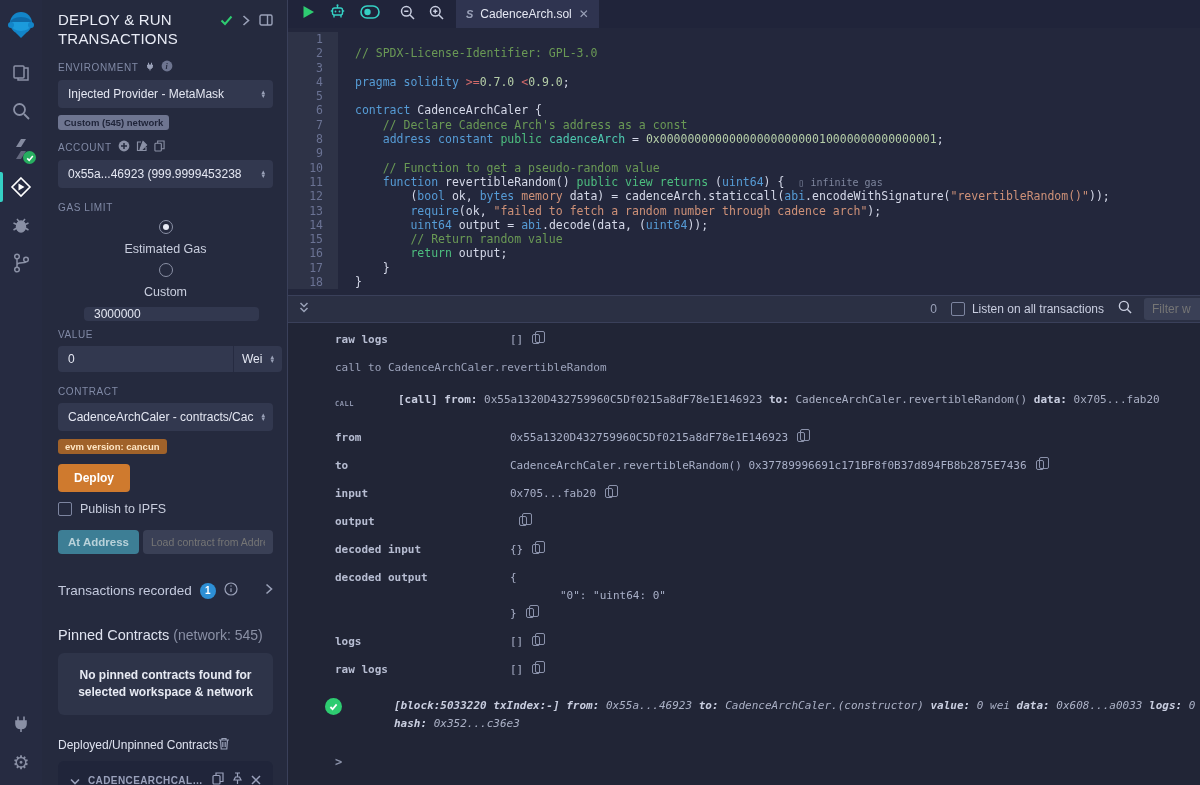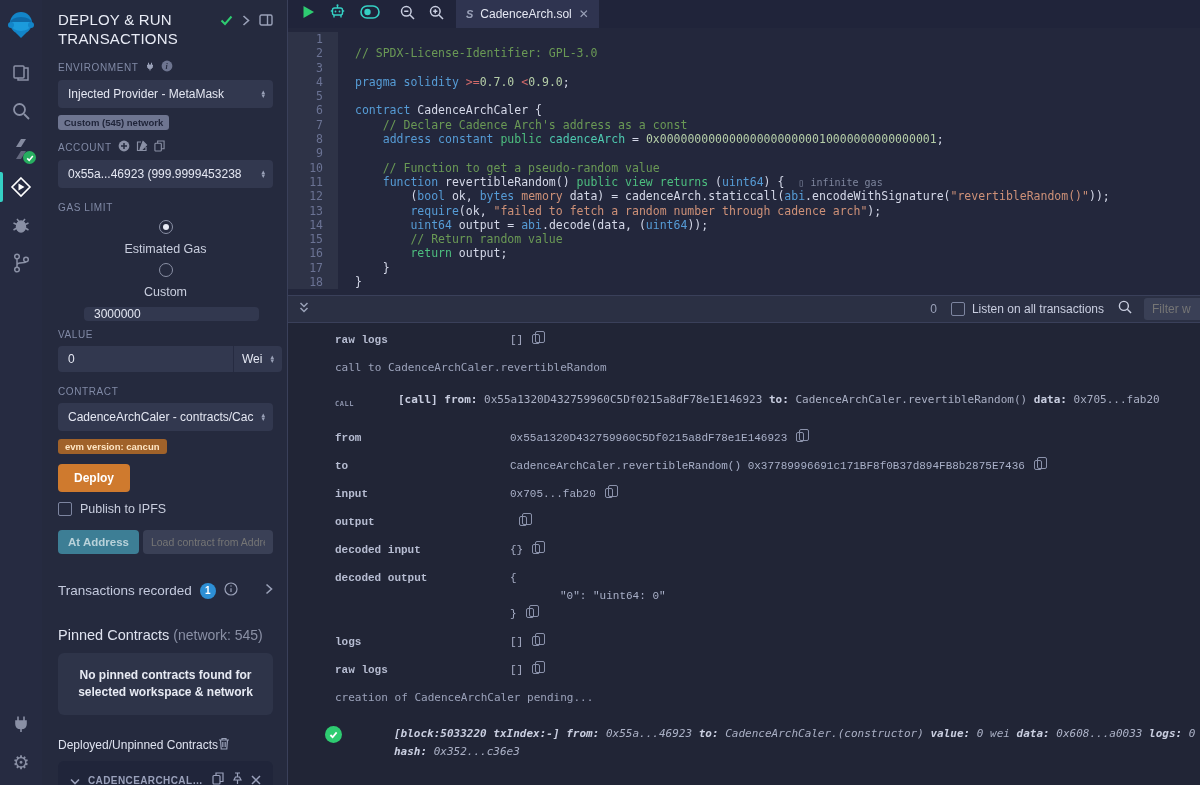--- a/index.html
+++ b/index.html
@@ -76,21 +76,21 @@
   .tok-txt { color:#d4d8e8; } .tok-tid { color:#4ec9b0; }
   .gas-annot { color:#7e869e; font-size:10px; margin-left:14px; }
 
   .terminal { flex:1; background:#212536; display:flex; flex-direction:column; min-height:0; }
   .t-header { height:28px; background:#2b3044; border-top:1px solid #3a405a; border-bottom:1px solid #3a405a; display:flex; align-items:center; flex-shrink:0; padding-left:10px; }
   .t-header .sp { flex:1; }
   .t-zero { font-size:12px; color:#9aa1b8; margin-right:14px; }
   .listen { display:flex; align-items:center; gap:7px; font-size:12px; color:#c9cee0; margin-right:14px; }
   .filter-input { width:56px; background:#3a4056; border:none; height:22px; border-radius:3px 0 0 3px; color:#9aa1b8; font-size:12px; padding:0 8px; outline:none; margin-left:12px; flex-shrink:0; }
   .t-body { flex:1; overflow:hidden; padding:8px 0 0 47px; font-family:"DejaVu Sans Mono", monospace; font-size:11px; color:#a9b0c8; }
-  .row-kv { display:flex; margin-bottom:10px; line-height:18px;font-family:Liberation Mono, monospace; }
+  .row-kv { display:flex; margin-bottom:10px; line-height:18px; }
   .row-kv .lbl { width:175px; flex-shrink:0; font-weight:bold; color:#b7bdd2; }
   .row-kv .val { display:flex; align-items:flex-start; }
   .row-text { margin:2px 0 14px; line-height:18px; color:#9ba2ba; }
   .row-call { display:flex; margin:12px 0 16px; line-height:18px; }
   .call-tag { width:63px; flex-shrink:0; font-size:7px; font-weight:bold; color:#8b92ab; padding-top:4px; letter-spacing:.5px; }
   .row-block { display:flex; align-items:flex-start; margin:18px 0 10px; line-height:18px; margin-left:-10px;font-style:italic; }
   .blk-check { width:17px; height:17px; border-radius:50%; background:#2ecc71; display:flex; align-items:center; justify-content:center; flex-shrink:0; margin-right:52px; margin-top:1px; }
   .bold { font-weight:bold; color:#c9cee0; }
   .norm { color:#aab0c5; }
   .copyico { display:inline-block; width:8px; height:10px; border:1px solid #8b92ab; border-radius:2px; position:relative; margin-left:9px; margin-top:3px; flex-shrink:0; cursor:pointer; }
@@ -490,21 +490,20 @@
                 <span class="copyico"></span>
               </span>
             </div>
             <div class="row-kv">
               <span class="lbl">raw logs</span>
               <span class="val">
                 <span>[]</span>
                 <span class="copyico"></span>
               </span>
             </div>
-            <div class="row-text">creation of CadenceArchCaler pending...</div>
             <div class="row-block">
               <span class="blk-check">
                 <svg width="9" height="8" viewBox="0 0 10 9" fill="none" stroke="#ffffff" stroke-width="2">
                   <path d="M1.5 4.5 L4 7 L8.5 1.5"></path>
                 </svg>
               </span>
               <span><span class="bold">[block:5033220 txIndex:-]</span><span class="bold"> from: </span><span class="norm">0x55a...46923 </span><span class="bold">to: </span><span class="norm">CadenceArchCaler.(constructor) </span><span class="bold">value: </span><span class="norm">0 wei </span><span class="bold">data: </span><span class="norm">0x608...a0033 </span><span class="bold">logs: </span><span class="norm">0 </span><span class="bold">hash: </span><span class="norm">0x352...c36e3</span></span>
             </div>
           </div>
         <div class="prompt">&gt;</div>

